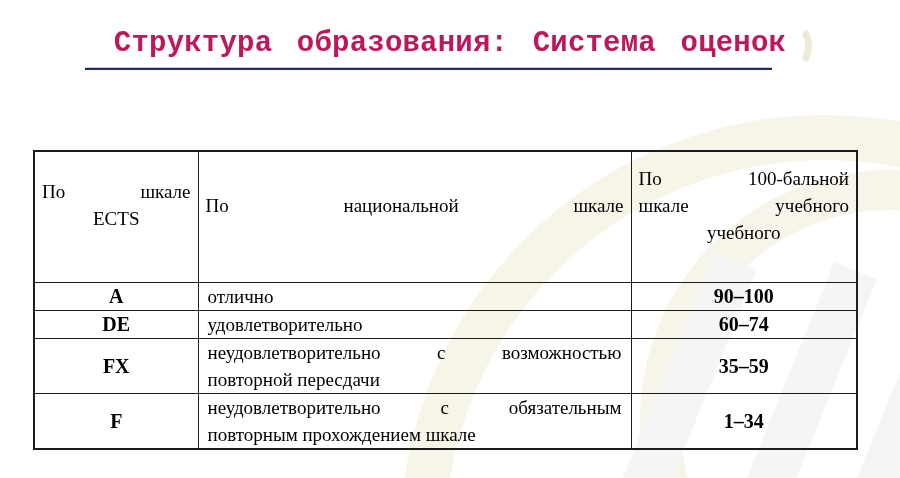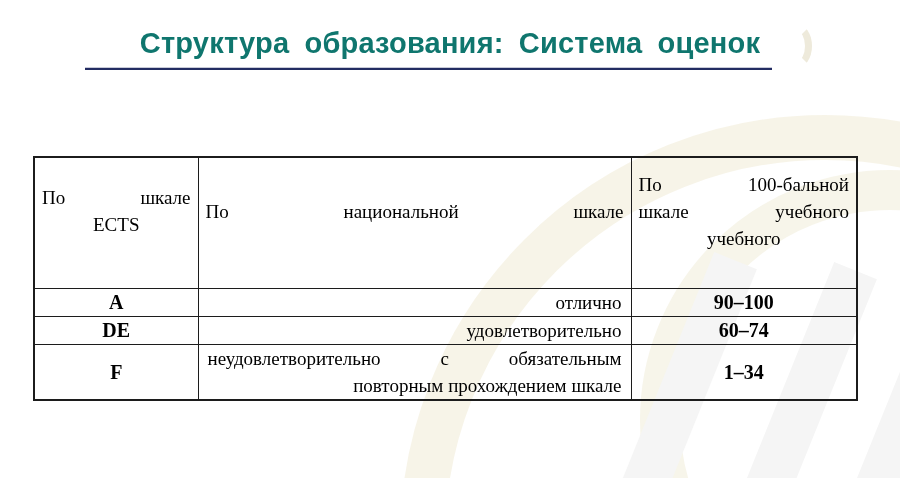--- a/index.html
+++ b/index.html
@@ -45,39 +45,39 @@
     border-radius: 50%;
     box-sizing: border-box;
   }
 
   
   .title {
     position: absolute;
     left: 0; right: 0; top: 27px;
     z-index: 2;
     text-align: center;
-    font-family: Liberation Sans, sans-serif;
+    font-family: Liberation Mono, monospace;
     font-weight: bold;
     font-size: 29px;
     letter-spacing: 0.2px;
     word-spacing: 7px;
-    color: #0f766e;
+    color: #be185d;
   }
   .title-rule {
     position: absolute;
     left: 85px; top: 67px;
     width: 687px; height: 3px;
     z-index: 2;
     background: linear-gradient(#c9cbd8 0, #c9cbd8 1px, #232c62 1px, #232c62 100%);
   }
 
   
   table.grades {
     position: absolute;
-    left: 33px; top: 156px;
+    left: 33px; top: 150px;
     z-index: 1;
     width: 823px;
     border-collapse: collapse;
     table-layout: fixed;
     font-size: 19px;
     line-height: 27px;
     background: transparent;
   }
   .grades col.c1 { width: 164px; }
   .grades col.c2 { width: 433px; }
@@ -95,21 +95,21 @@
   .grades { border: 2px solid #1c1c1c; }
 
   .jline { display: flex; justify-content: space-between; }
   .cline { text-align: center; }
 
   td.ects, td.points {
     text-align: center;
     font-weight: bold;
     font-size: 20px;
   }
-  td.national { padding-left: 9px; padding-right: 9px; text-align: right; }
+  td.national { padding-left: 9px; padding-right: 9px; }
 </style>
 </head>
 <body>
 
 <div class="slide">
 
   <div class="wm wm-ring-large"></div>
   <div class="wm wm-ring-small"></div>
   <div class="wm wm-stripe s1"></div>
   <div class="wm wm-stripe s2"></div>
@@ -160,20 +160,32 @@
       <td class="points">90–100</td>
     </tr>
 
 
     <tr class="r-sm">
       <td class="ects">DE</td>
       <td class="national">удовлетворительно</td>
       <td class="points">60–74</td>
     </tr>
 
+    <tr class="r-lg">
+      <td class="ects">FX</td>
+      <td class="national">
+        <div class="jline">
+          <span>неудовлетворительно</span>
+          <span>с</span>
+          <span>возможностью</span>
+        </div>
+        <div>повторной пересдачи</div>
+      </td>
+      <td class="points">35–59</td>
+    </tr>
 
     <tr class="r-lg">
       <td class="ects">F</td>
       <td class="national">
         <div class="jline">
           <span>неудовлетворительно</span>
           <span>с</span>
           <span>обязательным</span>
         </div>
         <div>повторным прохождением шкале</div>

